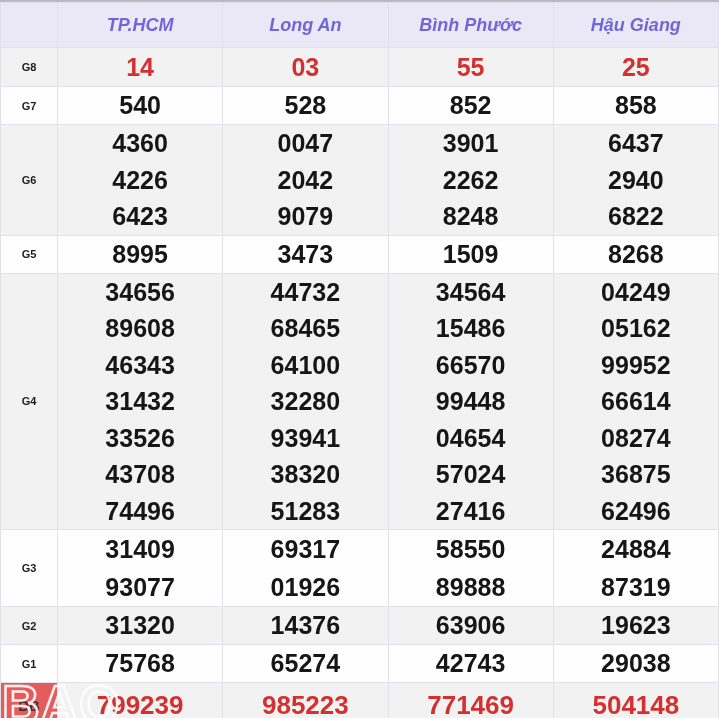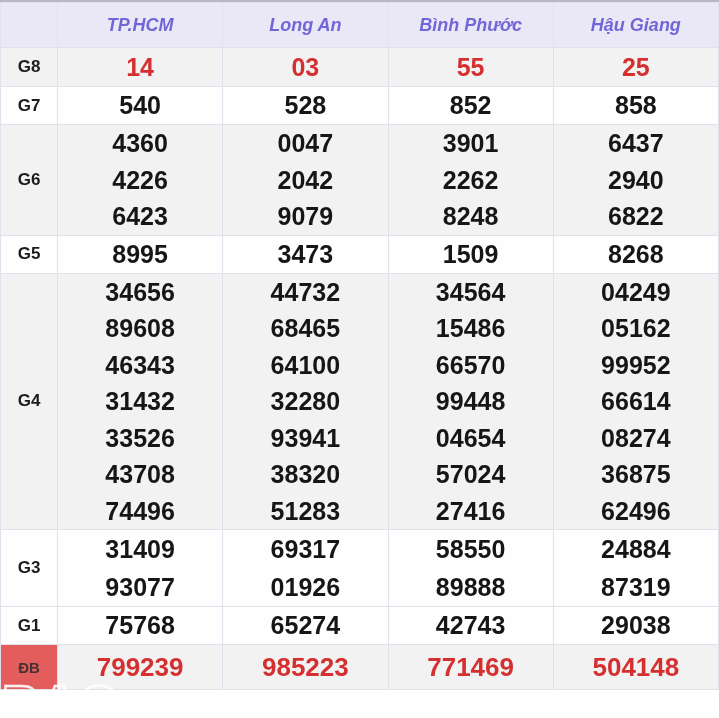--- a/index.html
+++ b/index.html
@@ -25,21 +25,21 @@
   }
   thead th{
     height:44px;
     background:#eae8f7;
     color:#7265d8;
     font-size:18px;
     font-weight:bold;
     font-style:italic;
   }
   td.row-label{
-    font-size:17px;
+    font-size:11px;
     font-weight:bold;
     color:#1c1c1c;
     background:transparent;
   }
   tr.band-gray td{background:#f3f2f3;}
   tr.band-white td{background:#fefefe;margin-top:25px;}
   .value-line{
     height:36.5px;
     line-height:36.5px;
     font-size:25px;
@@ -215,20 +215,35 @@
           </td>
           <td class="value-cell">
             <div class="value-line">58550</div>
             <div class="value-line">89888</div>
           </td>
           <td class="value-cell">
             <div class="value-line">24884</div>
             <div class="value-line">87319</div>
           </td>
         </tr>
+        <tr class="row-G2 style-black band-gray">
+          <td class="row-label">G2</td>
+          <td class="value-cell">
+            <div class="value-line">31320</div>
+          </td>
+          <td class="value-cell">
+            <div class="value-line">14376</div>
+          </td>
+          <td class="value-cell">
+            <div class="value-line">63906</div>
+          </td>
+          <td class="value-cell">
+            <div class="value-line">19623</div>
+          </td>
+        </tr>
         <tr class="row-G1 style-black band-white">
           <td class="row-label">G1</td>
           <td class="value-cell">
             <div class="value-line">75768</div>
           </td>
           <td class="value-cell">
             <div class="value-line">65274</div>
           </td>
           <td class="value-cell">
             <div class="value-line">42743</div>

